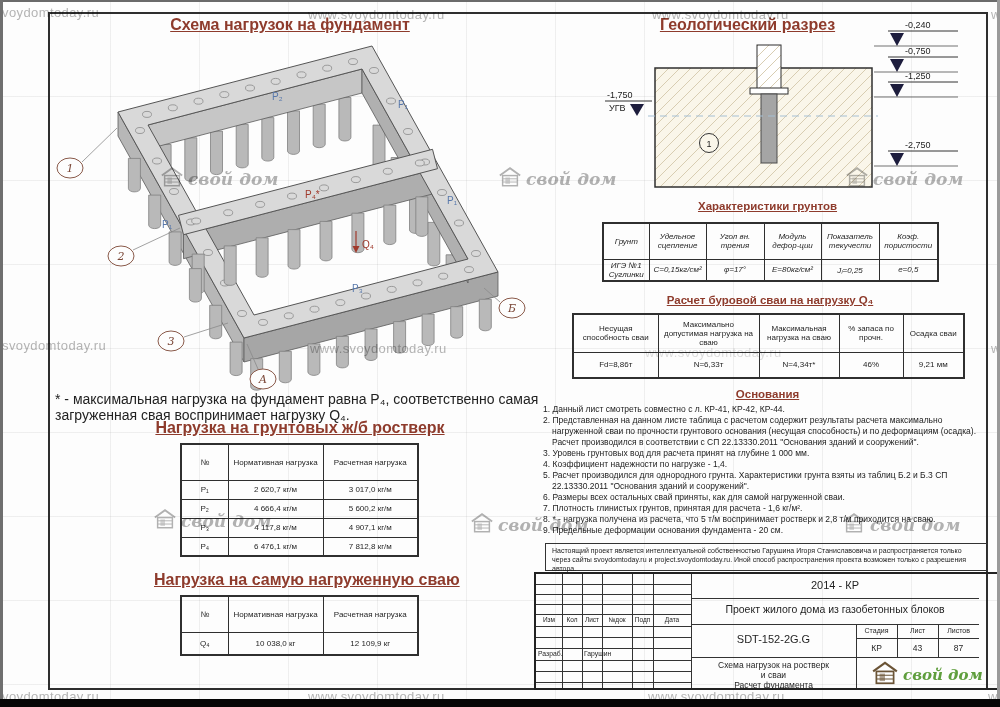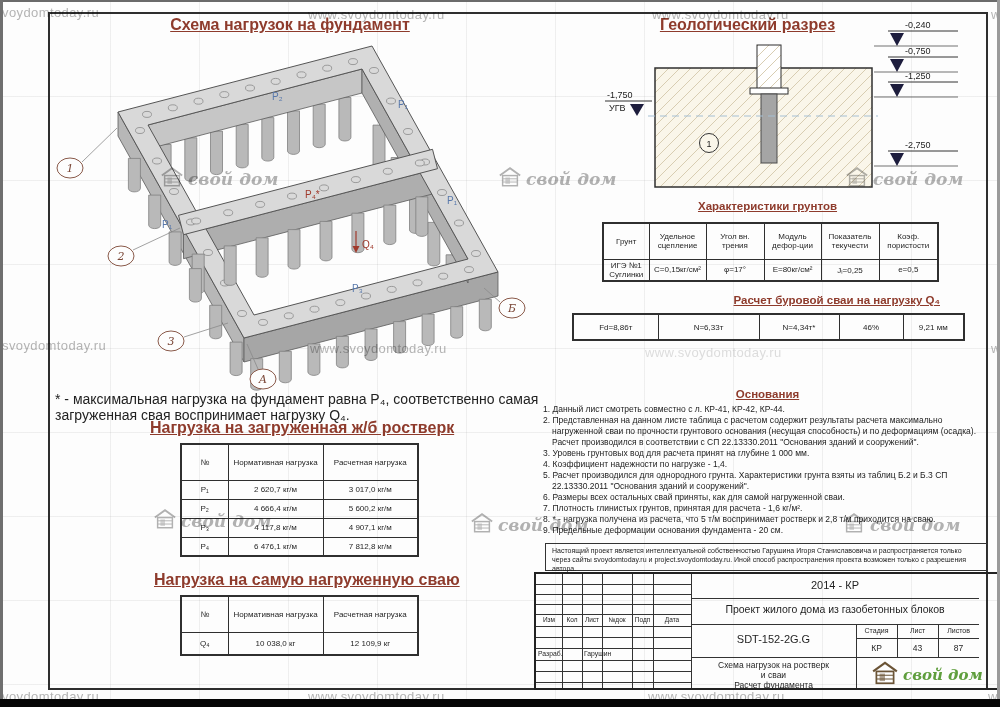--- a/index.html
+++ b/index.html
@@ -315,21 +315,21 @@
       <line x1="888" y1="151" x2="958" y2="151" stroke="#333"></line>
         <polygon points="890,153 904,153 897,166" fill="#1d1d3d"></polygon>
         <line x1="874" y1="166" x2="958" y2="166" stroke="#333" stroke-width="0.7"></line>
     </g>
 
     <circle cx="709" cy="143" r="9.5" fill="#faf6ea" stroke="#333"></circle>
     <text x="709" y="147" text-anchor="middle" font-size="9" fill="#222">1</text>
   </svg>
 
   <div class="stitle" style="left:650px;top:200px;width:235px;font-size:11.5px;">Характеристики грунтов</div>
-  <table class="dt" style="left:602px;top:222px;width:335px;">
+  <table class="dt" style="left:602px;top:222px;width:335px;font-style:italic;">
     <colgroup>
         <col style="width:46px">
         <col style="width:57px">
         <col style="width:58px">
         <col style="width:57px">
         <col style="width:58px">
         <col style="width:59px">
       </colgroup>
     <tbody>
         <tr style="height:36px">
@@ -344,30 +344,37 @@
       <td class="small">ИГЭ №1 Суглинки</td>
       <td class="small">C=0,15кг/см²</td>
       <td class="small">φ=17°</td>
       <td class="small">E=80кг/см²</td>
       <td class="small">Jₗ=0,25</td>
       <td class="small">e=0,5</td>
     </tr>
   </tbody>
     </table>
 
-  <div class="stitle" style="left:600px;top:294px;width:340px;font-size:11.5px;text-align:right;">Расчет буровой сваи на нагрузку Q₄</div>
+  <div class="stitle" style="left:600px;top:294px;width:340px;font-size:11.5px;">Расчет буровой сваи на нагрузку Q₄</div>
   <table class="dt" style="left:572px;top:313px;width:391px;">
     <colgroup>
         <col style="width:85px">
         <col style="width:101px">
         <col style="width:80px">
         <col style="width:64px">
         <col style="width:61px">
       </colgroup>
     <tbody>
+        <tr style="height:38px">
+      <td>Несущая способность сваи</td>
+      <td>Максимально допустимая нагрузка на сваю</td>
+      <td>Максимальная нагрузка на сваю</td>
+      <td>% запаса по прочн.</td>
+      <td>Осадка сваи</td>
+    </tr>
     <tr style="height:26px">
       <td>Fd=8,86т</td>
       <td>N=6,33т</td>
       <td>N=4,34т*</td>
       <td>46%</td>
       <td>9,21 мм</td>
     </tr>
   </tbody>
     </table>
 
@@ -377,21 +384,21 @@
     <div>2. Представленная на данном листе таблица с расчетом содержит результаты расчета максимально нагруженной сваи по прочности грунтового основания (несущая способность) и по деформациям (осадка). Расчет производился в соответствии с СП 22.13330.2011 "Основания зданий и сооружений".</div>
     <div>3. Уровень грунтовых вод для расчета принят на глубине 1 000 мм.</div>
     <div>4. Коэффициент надежности по нагрузке - 1,4.</div>
     <div>5. Расчет производился для однородного грунта. Характеристики грунта взяты из таблиц Б.2 и Б.3 СП 22.13330.2011 "Основания зданий и сооружений".</div>
     <div>6. Размеры всех остальных свай приняты, как для самой нагруженной сваи.</div>
     <div>7. Плотность глинистых грунтов, принятая для расчета - 1,6 кг/м².</div>
     <div>8. * - нагрузка получена из расчета, что 5 т/м воспринимает ростверк и 2,8 т/м приходится на сваю.</div>
     <div>9. Предельные деформации основания фундамента - 20 см.</div>
   </div>
 
-  <div class="stitle" style="left:150px;top:419px;width:300px;">Нагрузка на загруженная ж/б ростверк</div>
+  <div class="stitle" style="left:150px;top:419px;width:300px;">Нагрузка на грунтовых ж/б ростверк</div>
   <table class="dt" style="left:180px;top:443px;width:237px;">
     <colgroup>
         <col style="width:47px">
         <col style="width:95px">
         <col style="width:95px">
       </colgroup>
     <tbody>
         <tr style="height:36px">
       <td>№</td>
       <td>Нормативная нагрузка</td>

